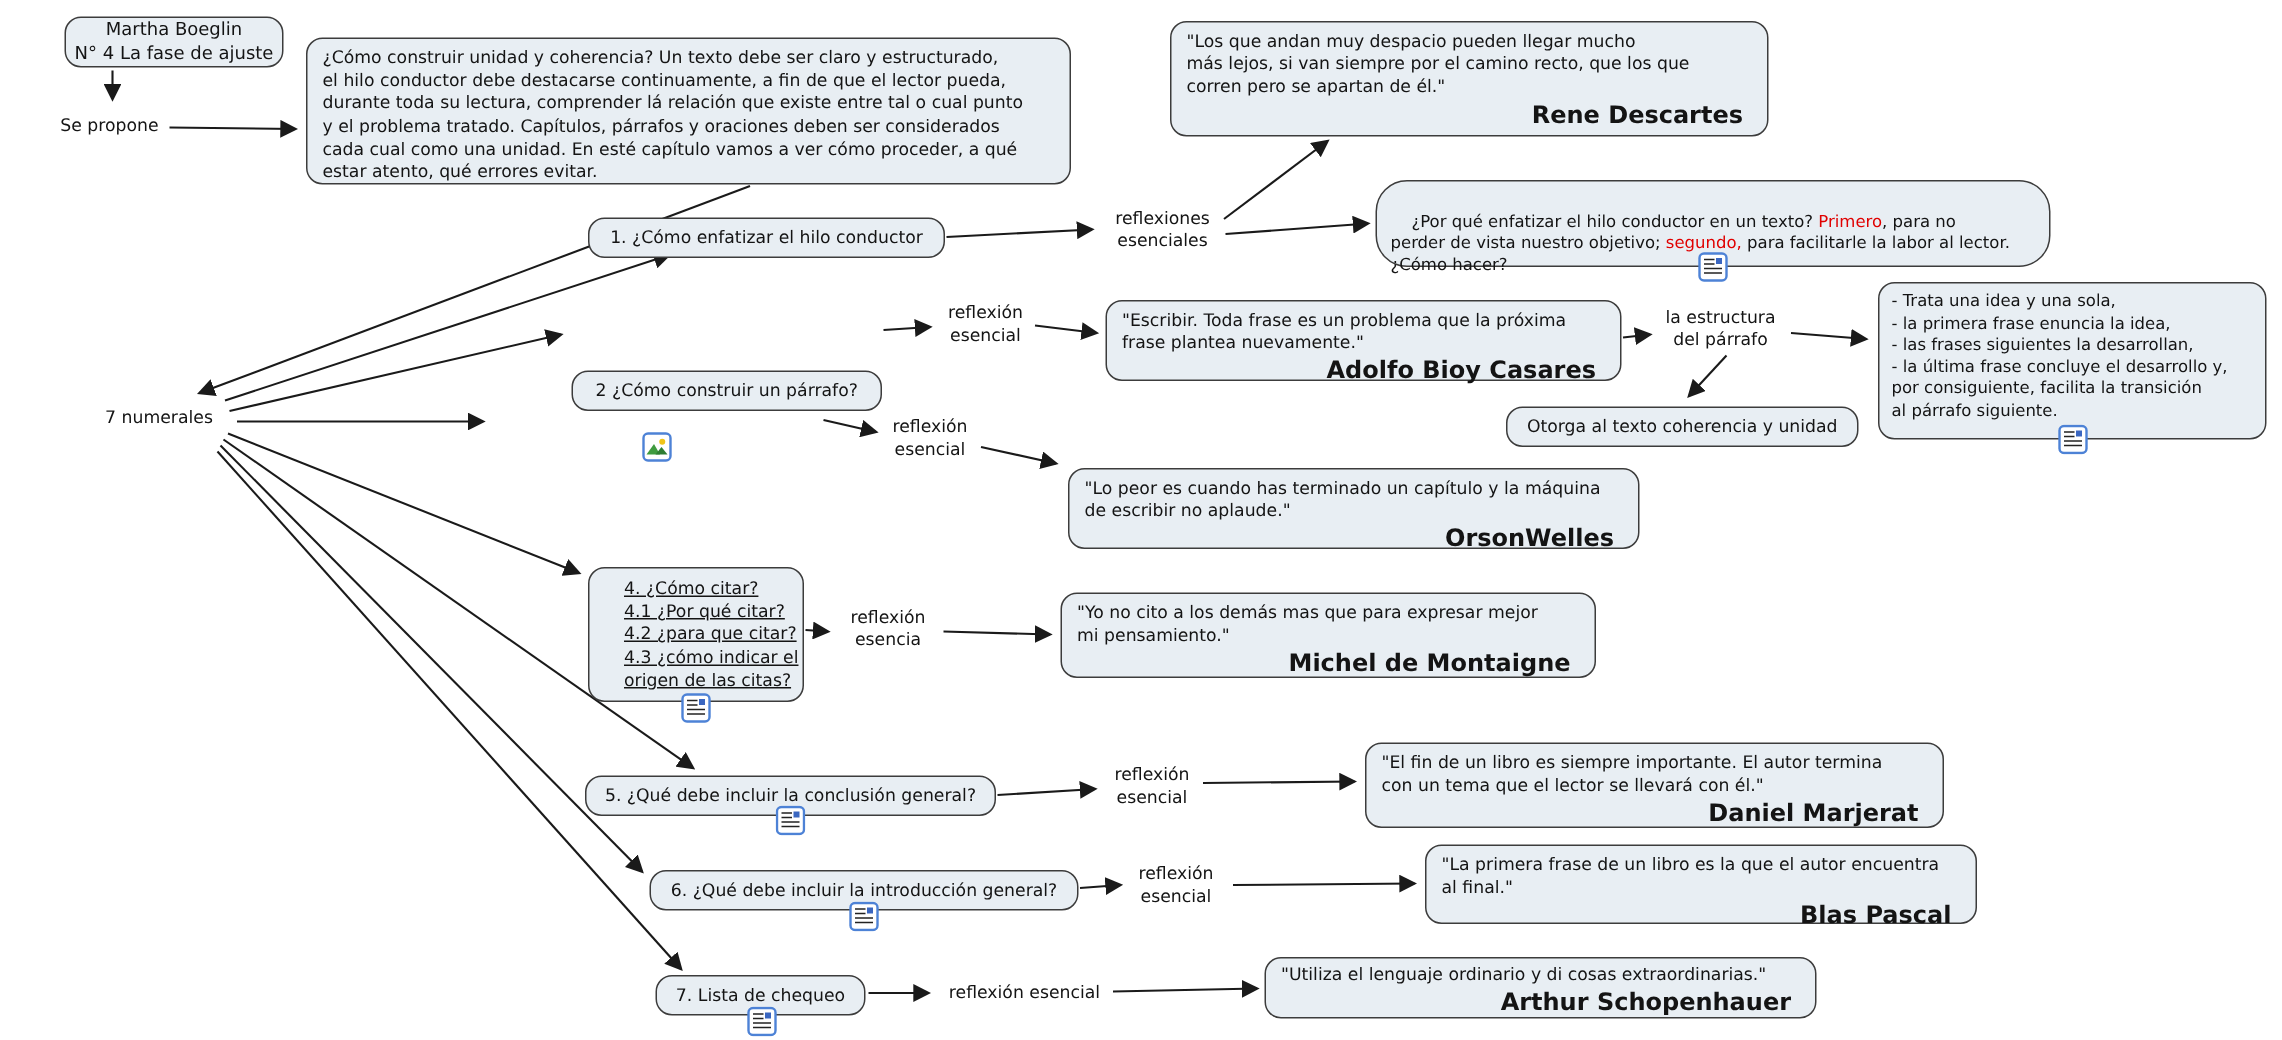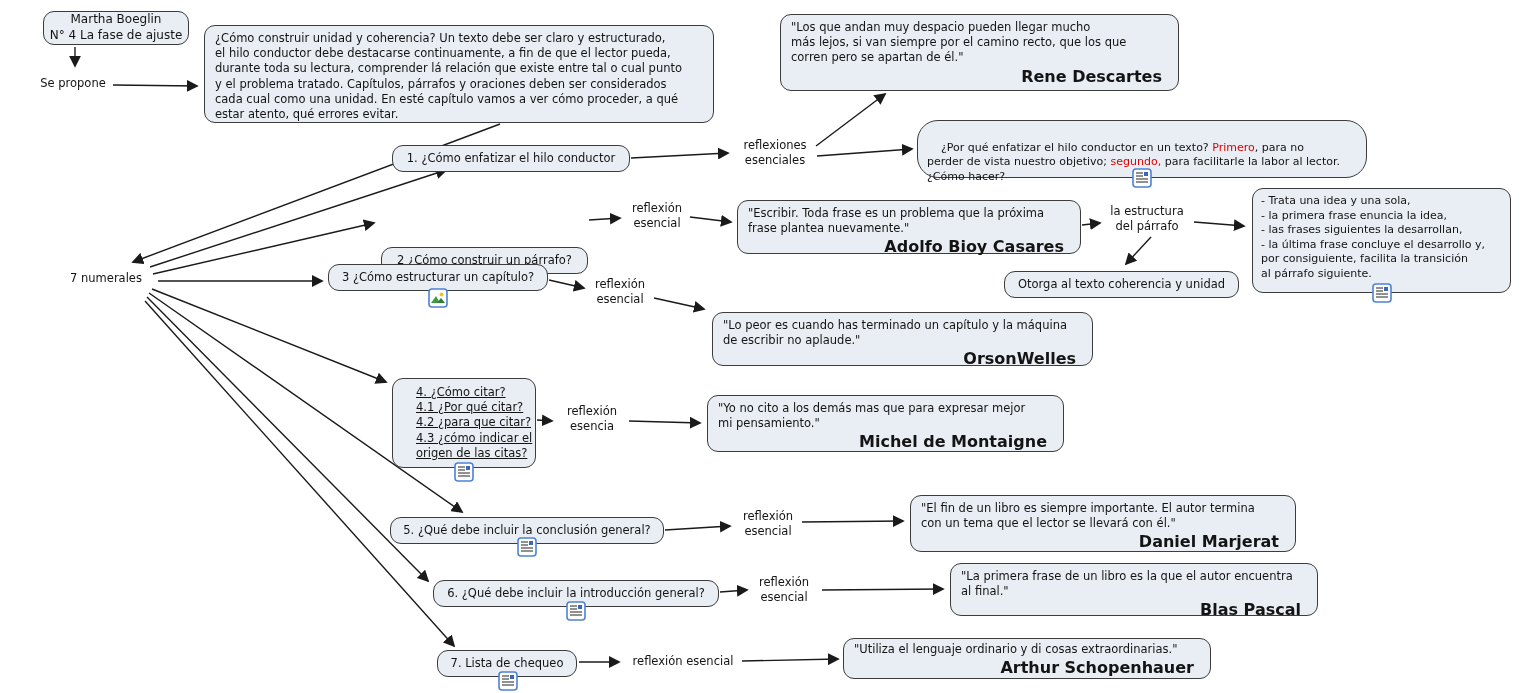--- a/index.html
+++ b/index.html
@@ -91,21 +91,20 @@
 
   <div class="box multi" style="left:204px;top:25px;width:510px;height:98px;">¿Cómo construir unidad y coherencia? Un texto debe ser claro y estructurado,
 el hilo conductor debe destacarse continuamente, a fin de que el lector pueda,
 durante toda su lectura, comprender lá relación que existe entre tal o cual punto
 y el problema tratado. Capítulos, párrafos y oraciones deben ser considerados
 cada cual como una unidad. En esté capítulo vamos a ver cómo proceder, a qué
 estar atento, qué errores evitar.</div>
 
   <div class="box center" style="left:392px;top:145px;width:238px;height:27px;">1. ¿Cómo enfatizar el hilo conductor</div>
   <div class="box center" style="left:381px;top:206px;width:207px;height:27px;margin-top:41px;">2 ¿Cómo construir un párrafo?</div>
-  <div class="box center" style="left:328px;top:264px;width:220px;height:27px;">3 ¿Cómo estructurar un capítulo?</div>
   <div class="box multi" style="left:392px;top:378px;width:144px;height:90px;padding:6px 23px;text-decoration:underline;">4. ¿Cómo citar?
 4.1 ¿Por qué citar?
 4.2 ¿para que citar?
 4.3 ¿cómo indicar el
 origen de las citas?</div>
   <div class="box center" style="left:390px;top:517px;width:274px;height:27px;">5. ¿Qué debe incluir la conclusión general?</div>
   <div class="box center" style="left:433px;top:580px;width:286px;height:27px;">6. ¿Qué debe incluir la introducción general?</div>
   <div class="box center" style="left:437px;top:650px;width:140px;height:27px;">7. Lista de chequeo</div>
 
   <div class="box multi" style="left:917px;top:120px;width:450px;height:58px;font-size:11px;padding:5px 9px;border-radius:21px;">

